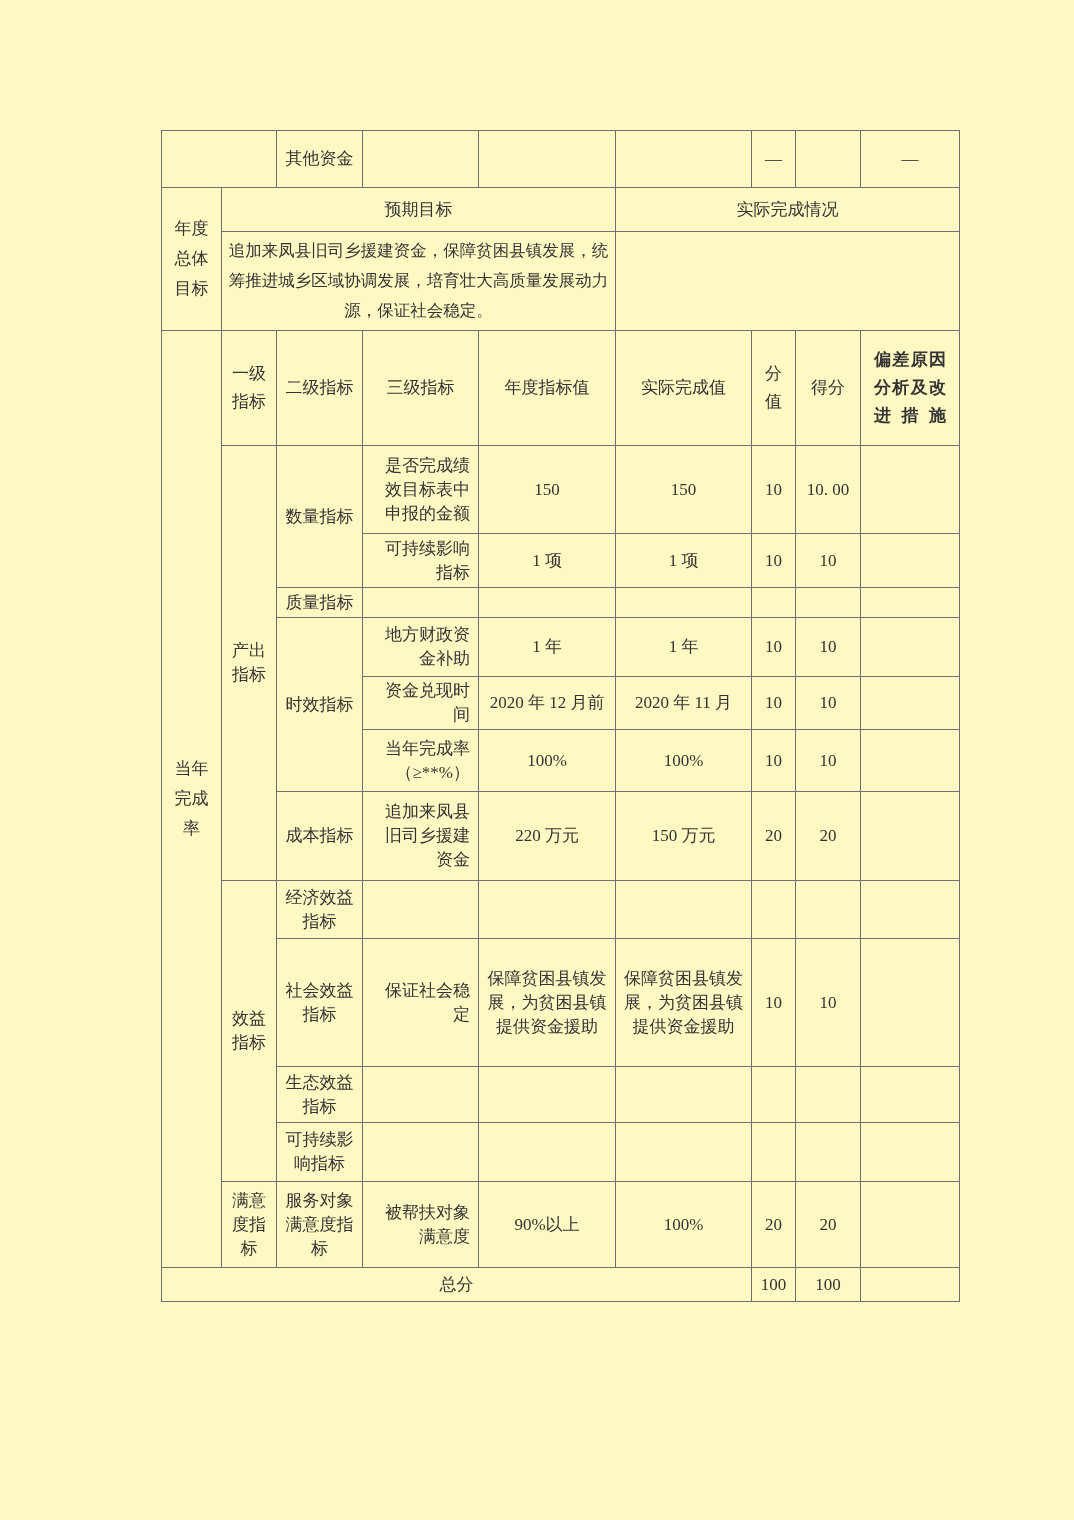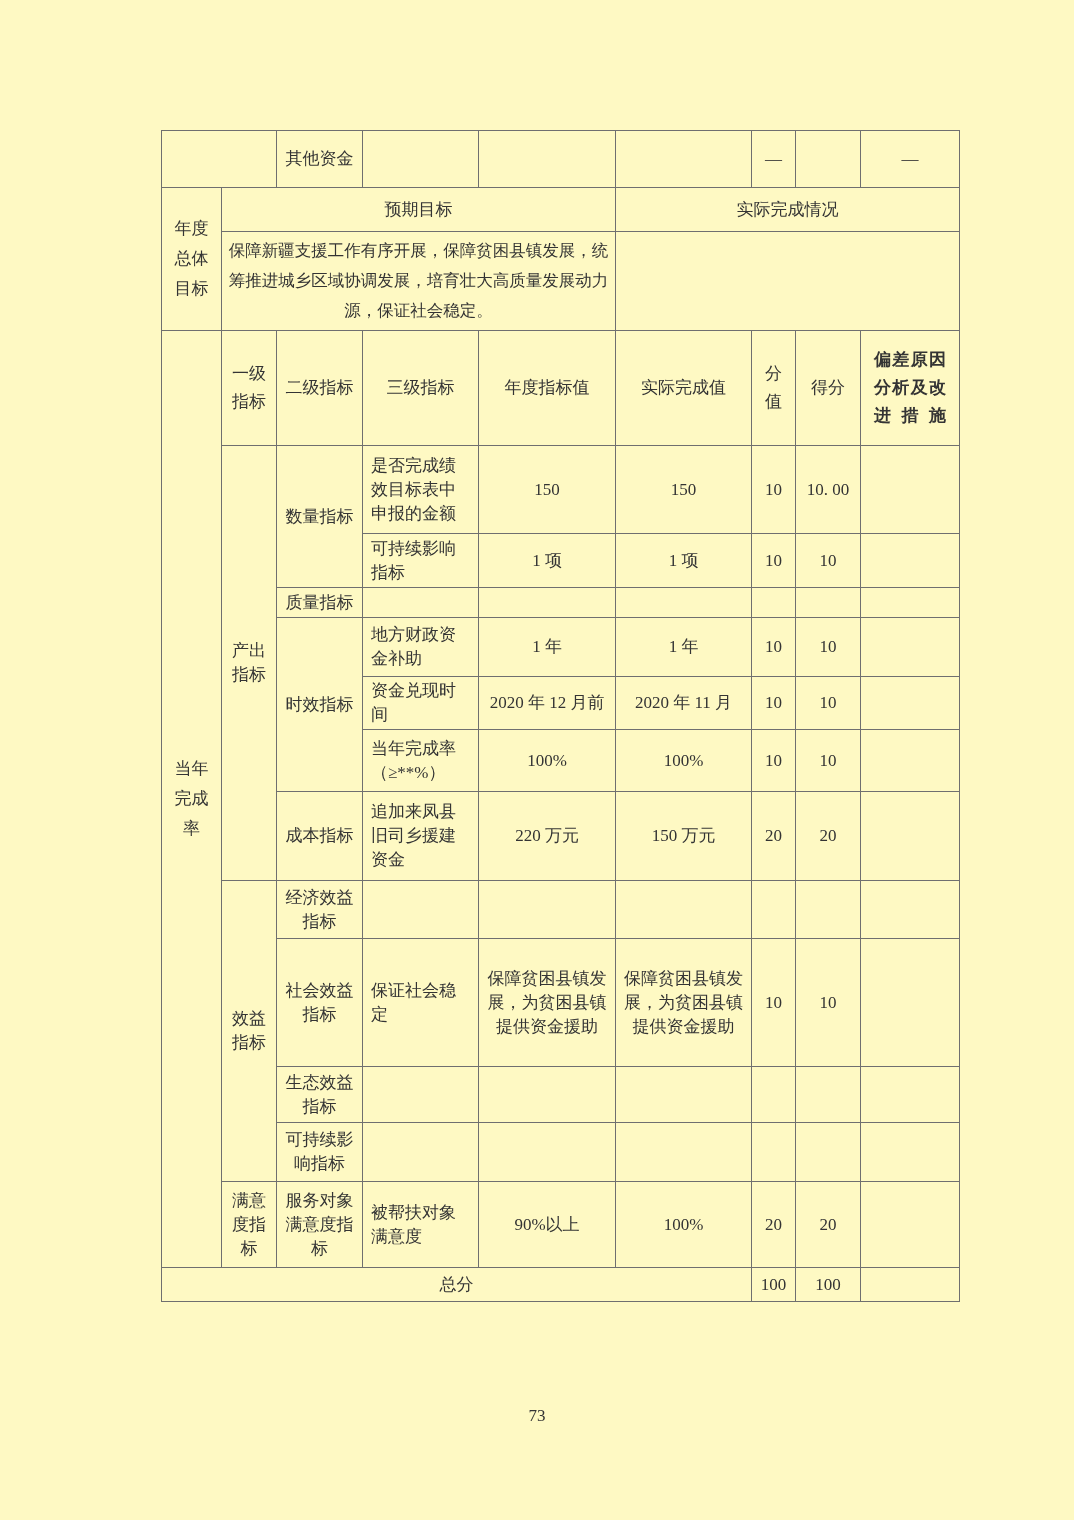--- a/index.html
+++ b/index.html
@@ -24,21 +24,21 @@
   col.c1{width:60px}col.c2{width:55px}col.c3{width:86px}
   col.c4{width:116px}col.c5{width:137px}col.c6{width:136px}
   col.c7{width:44px}col.c8{width:65px}col.c9{width:99px}
   
   tr.r1{height:57px}tr.r2{height:44px}tr.r3{height:88px}tr.r4{height:115px}
   tr.r5{height:88px}tr.r6{height:54px}tr.r7{height:30px}tr.r8{height:59px}
   tr.r9{height:48px}tr.r10{height:62px}tr.r11{height:89px}tr.r12{height:58px}
   tr.r13{height:128px}tr.r14{height:56px}tr.r15{height:59px}tr.r16{height:86px}
   tr.r17{height:34px}
   
-  td.l3{text-align:left;padding:2px 8px;}
+  td.l3{text-align:right;padding:2px 8px;}
   td.goal{line-height:30px;padding:4px 6px;font-size:16.5px;}
   td.rowlabel{line-height:30px;}
   td.header{line-height:28px;}
   td.th-points{padding:2px 9px;line-height:28px;}
   td.th-dev{padding:2px 13px;line-height:28px;text-align:justify;text-align-last:justify;font-weight:bold;}
   td.dash{font-size:17px;}
   .page-number{
     position:absolute;left:0;top:1406px;width:1074px;
     text-align:center;font-size:17px;color:#343434;
   }
@@ -72,21 +72,21 @@
       <td></td>
       <td class="dash">—</td>
     </tr>
 
     <tr class="r2">
       <td rowspan="2" class="rowlabel">年度总体目标</td>
       <td colspan="4">预期目标</td>
       <td colspan="4">实际完成情况</td>
     </tr>
     <tr class="r3">
-      <td colspan="4" class="goal">保障新疆支援工作有序开展，保障贫困县镇发展，统筹推进城乡区域协调发展，培育壮大高质量发展动力源，保证社会稳定。</td>
+      <td colspan="4" class="goal">追加来凤县旧司乡援建资金，保障贫困县镇发展，统筹推进城乡区域协调发展，培育壮大高质量发展动力源，保证社会稳定。</td>
       <td colspan="4"></td>
     </tr>
 
     <tr class="r4">
       <td rowspan="13" class="rowlabel">当年完成率</td>
       <td class="header">一级指标</td>
       <td class="header">二级指标</td>
       <td class="header">三级指标</td>
       <td class="header">年度指标值</td>
       <td class="header">实际完成值</td>
@@ -215,14 +215,13 @@
 
     <tr class="r17">
       <td colspan="6">总分</td>
       <td>100</td>
       <td>100</td>
       <td></td>
     </tr>
   </tbody>
     </table>
 
-  <div class="page-number">73</div>
 </div>
 
 </body></html>

